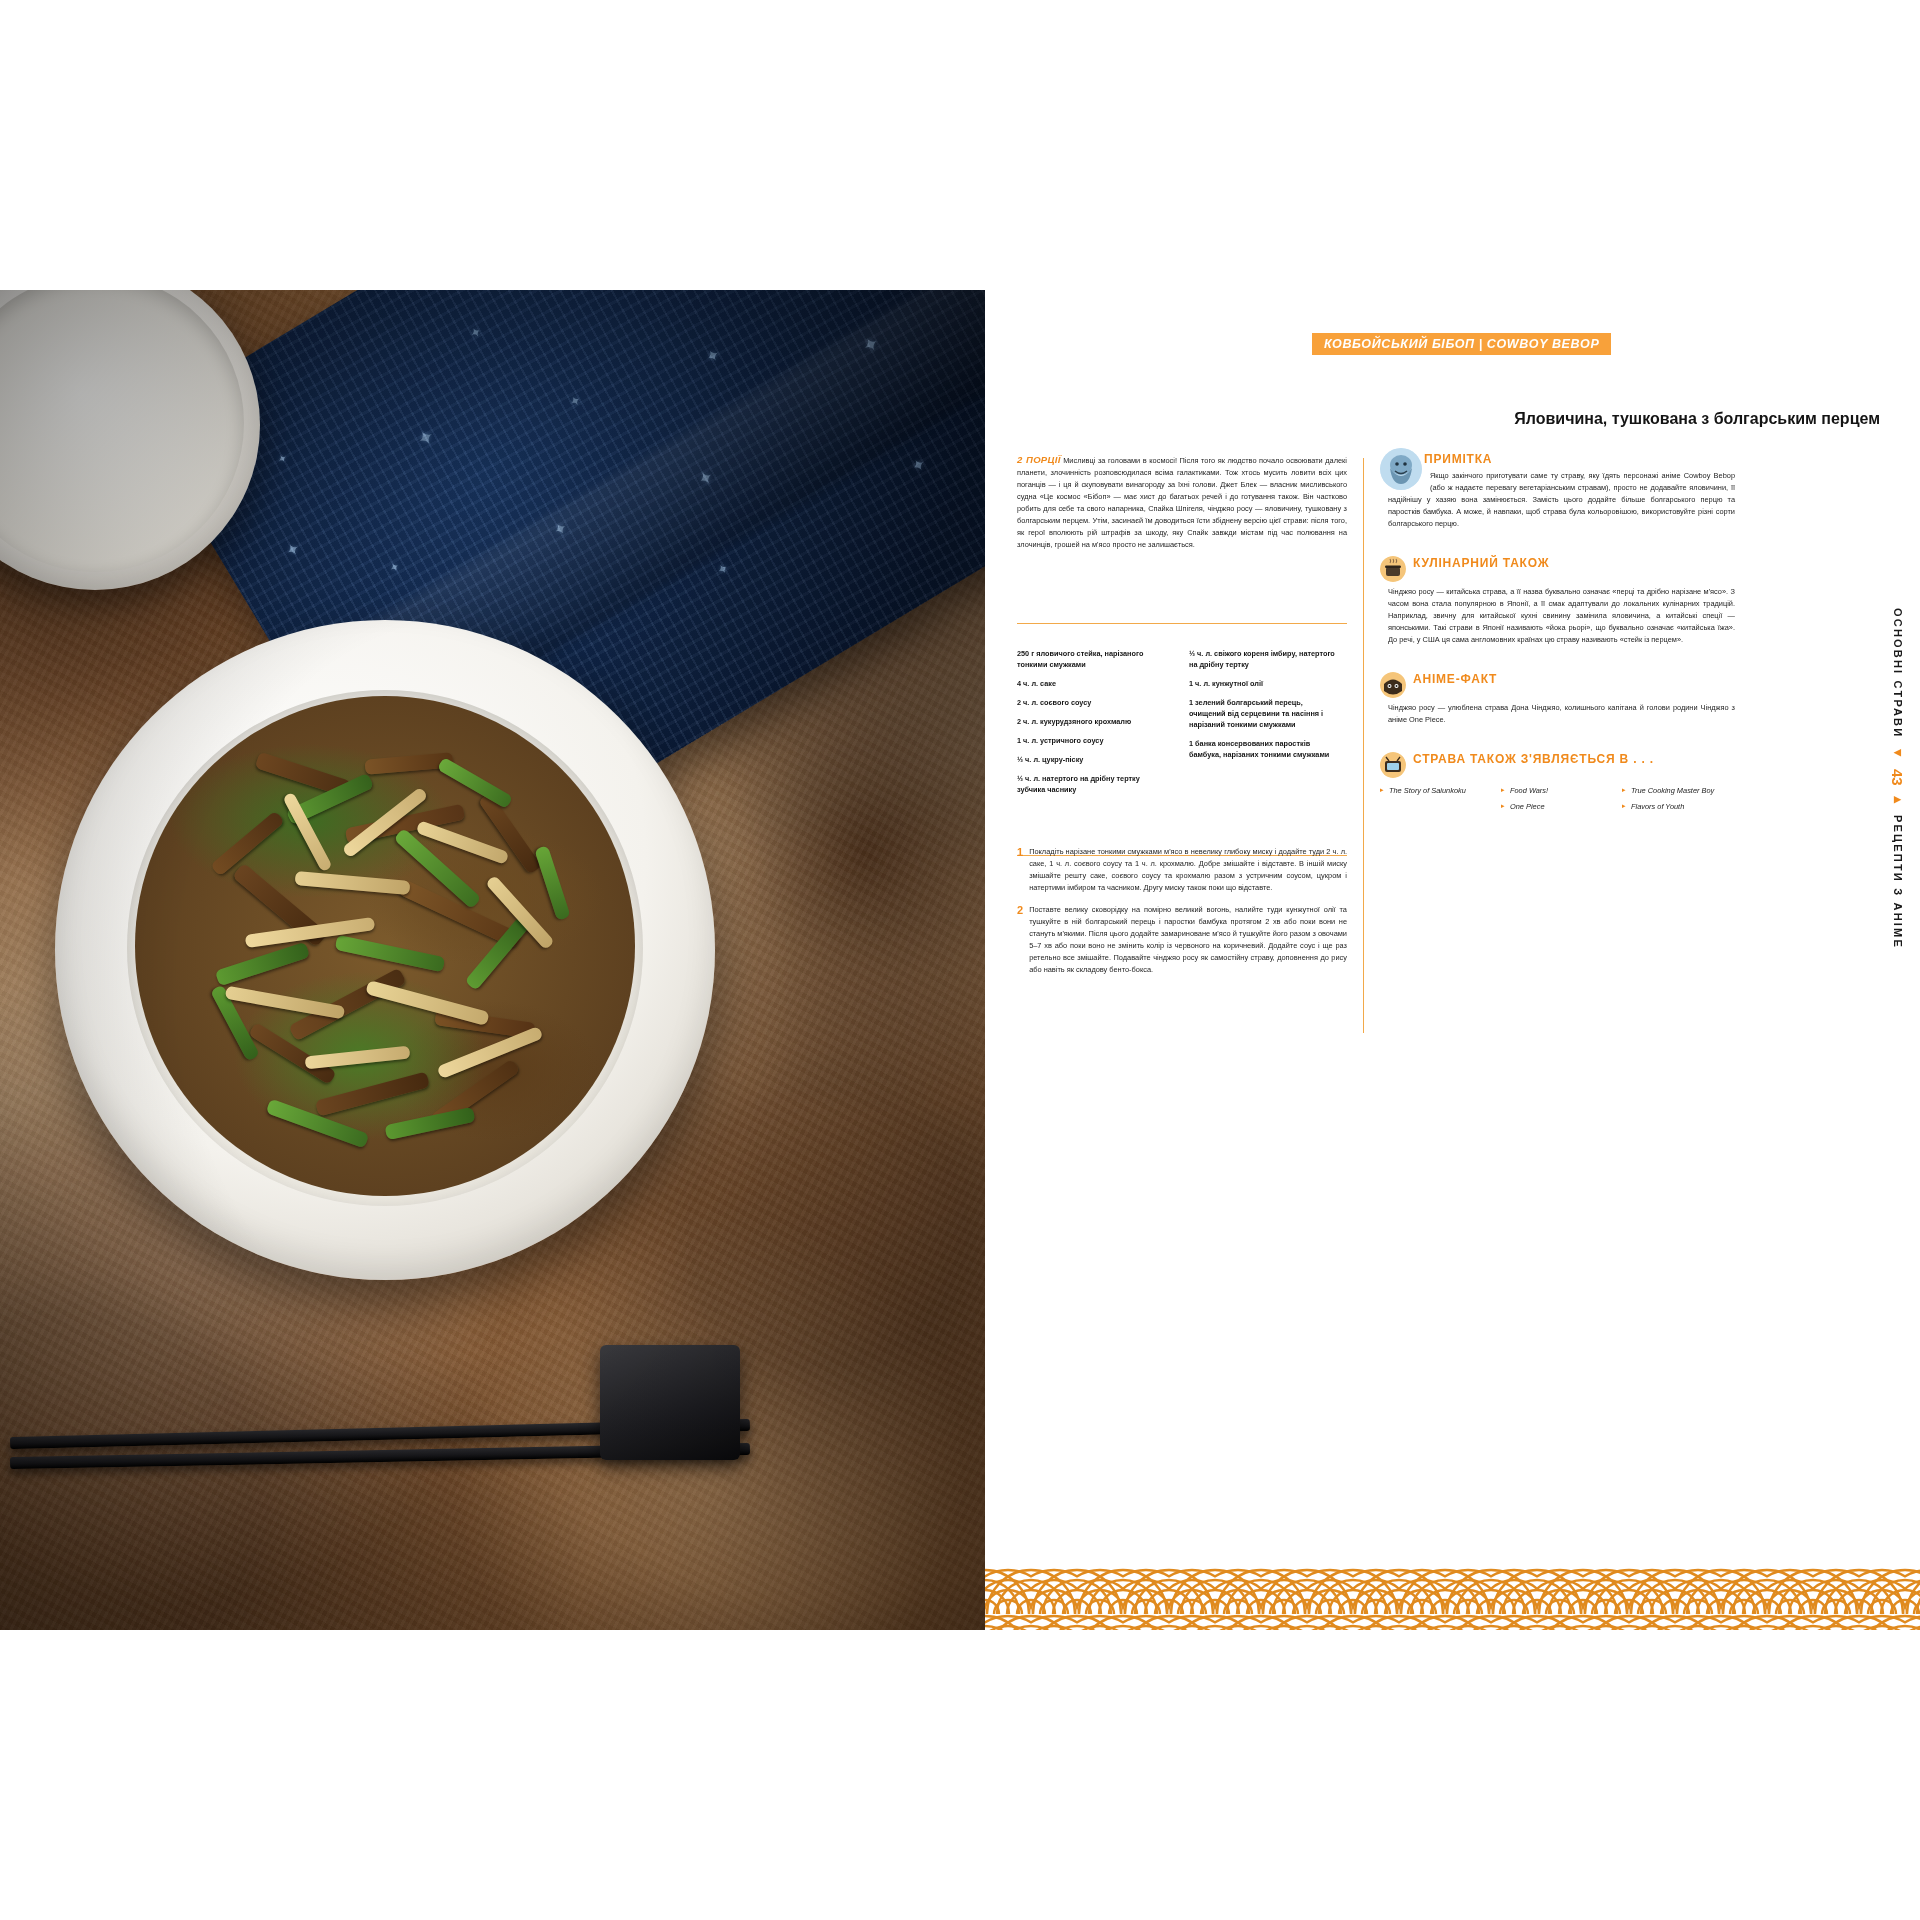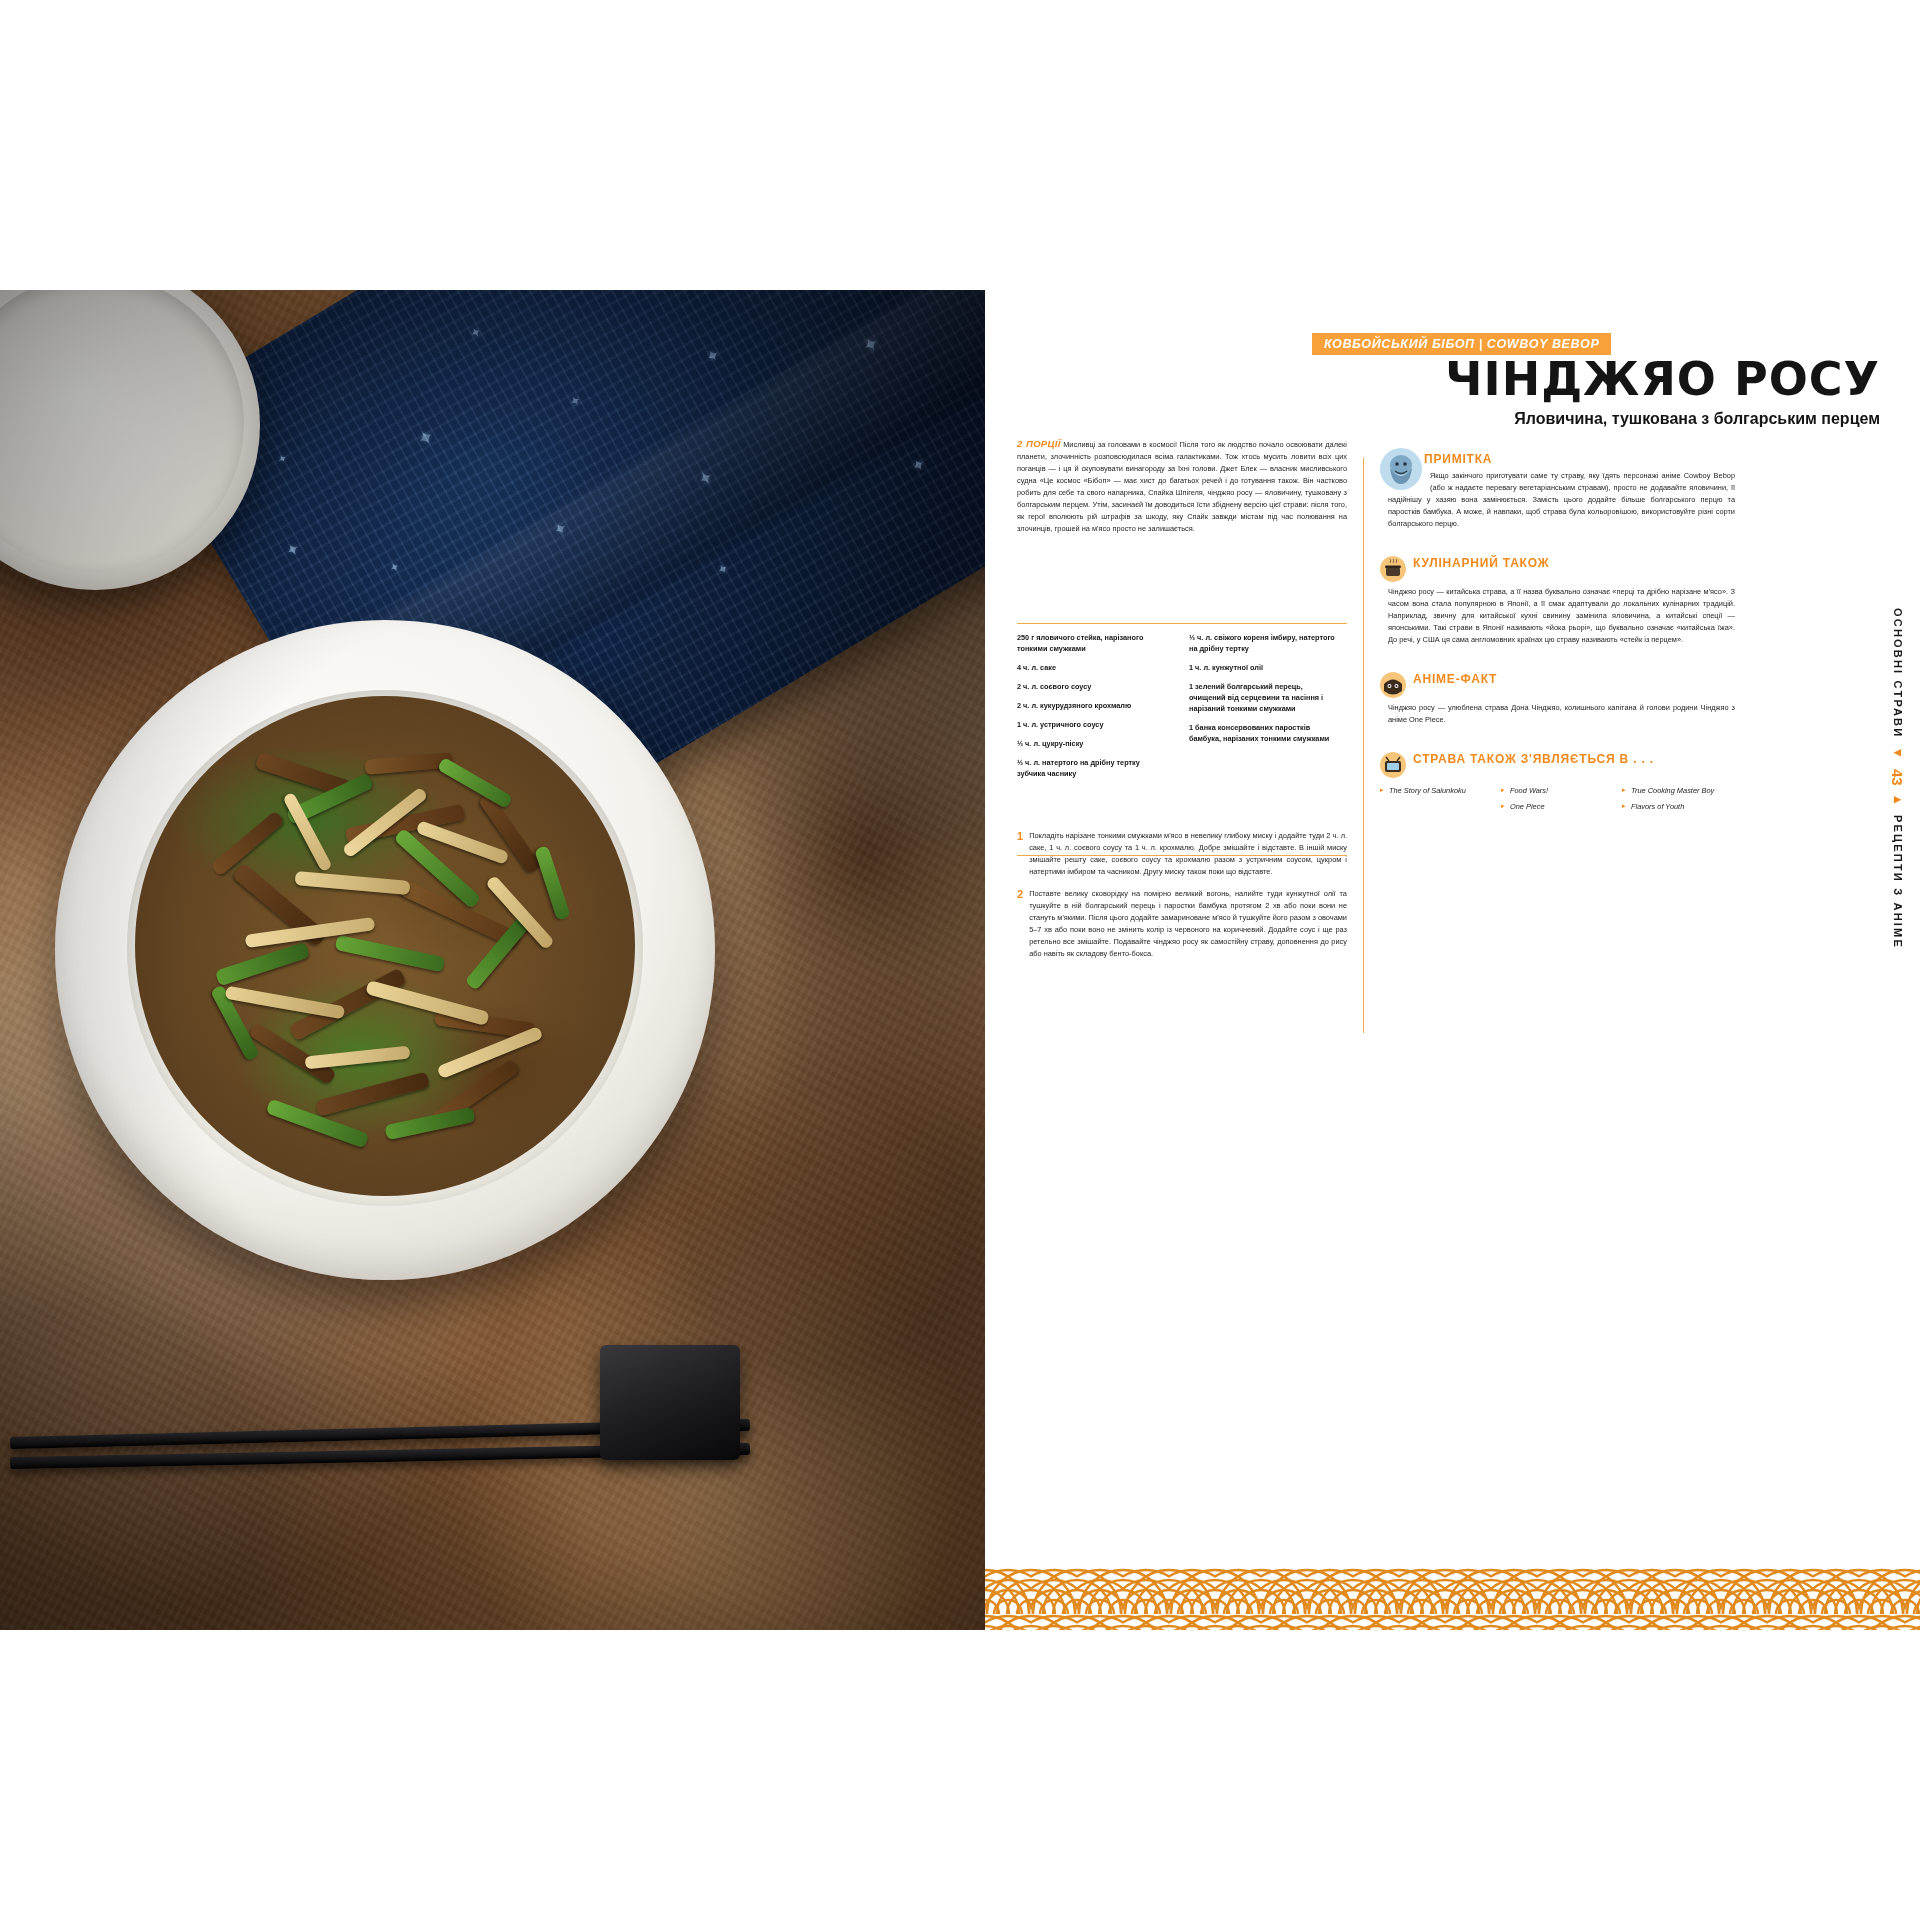--- a/index.html
+++ b/index.html
@@ -241,21 +241,21 @@
     text-align: right;
     font-size: 16px;
     font-weight: bold;
     color: #141414;
   }
 
   
   .col-left {
     position: absolute;
     left: 32px;
-    top: 146px;
+    top: 162px;
     width: 330px;
   }
   .col-right {
     position: absolute;
     left: 395px;
     top: 162px;
     width: 355px;
   }
   .divider-v {
     position: absolute;
@@ -504,21 +504,20 @@
     <div class="chopstick" style="left:10px;top:1138px;width:740px;height:12px;transform:rotate(-1.4deg);"></div>
     <div class="chopstick" style="left:10px;top:1160px;width:740px;height:12px;transform:rotate(-1.1deg);"></div>
     <div class="chopstick-rest"></div>
 
     <div class="vignette"></div>
   </div>
 
   <div id="text-page">
 
     <div class="series-badge">КОВБОЙСЬКИЙ БІБОП | COWBOY BEBOP</div>
-    <div class="recipe-title">ЧІНДЖЯО РОСУ</div>
     <div class="recipe-sub">Яловичина, тушкована з болгарським перцем</div>
 
     <div class="divider-v"></div>
     <div class="divider-h" id="div-h1"></div>
     <div class="divider-h" id="div-h2"></div>
 
     <div class="col-left">
       <div class="body-text">
         <span class="servings">2 ПОРЦІЇ</span>
         <span>Мисливці за головами в космосі! Після того як людство почало освоювати далекі планети, злочинність розповсюдилася всіма галактиками. Тож хтось мусить ловити всіх цих поганців — і ця й скуповувати винагороду за їхні голови. Джет Блек — власник мисливського судна «Це космос «Бібоп» — має хист до багатьох речей і до готування також. Він частково робить для себе та свого напарника, Спайка Шпігеля, чінджяо росу — яловичину, тушковану з болгарським перцем. Утім, засинаєй їм доводиться їсти збіднену версію цієї страви: після того, як герої вполюють рій штрафів за шкоду, яку Спайк завжди містам під час полювання на злочинців, грошей на м'ясо просто не залишається.</span>

